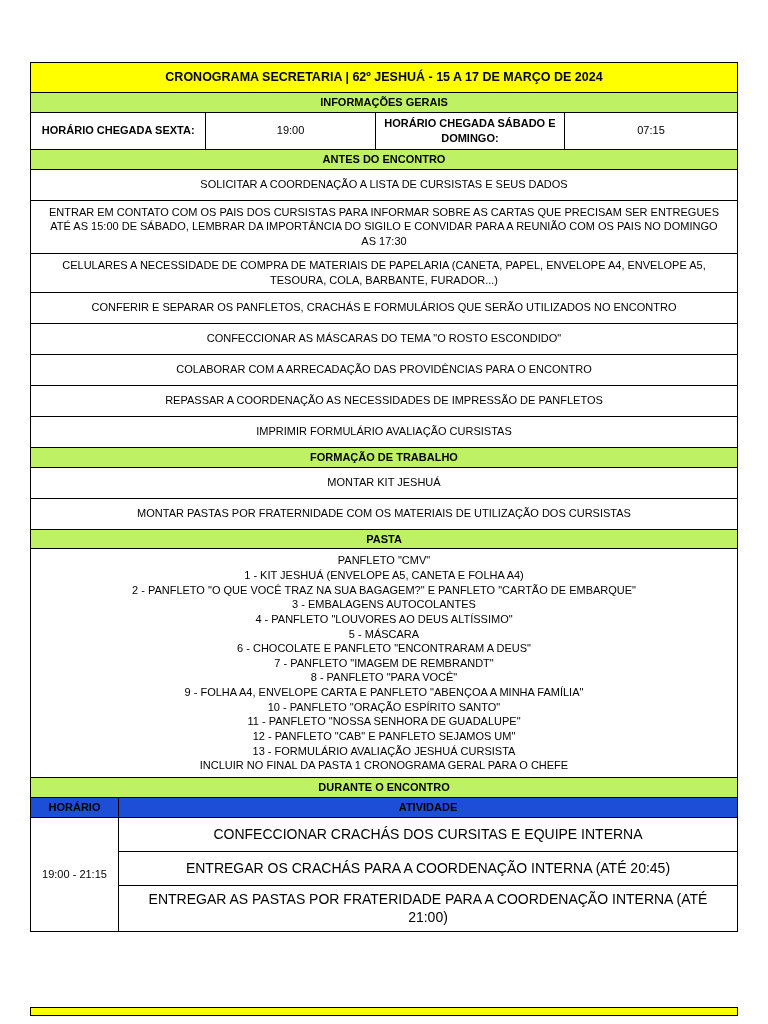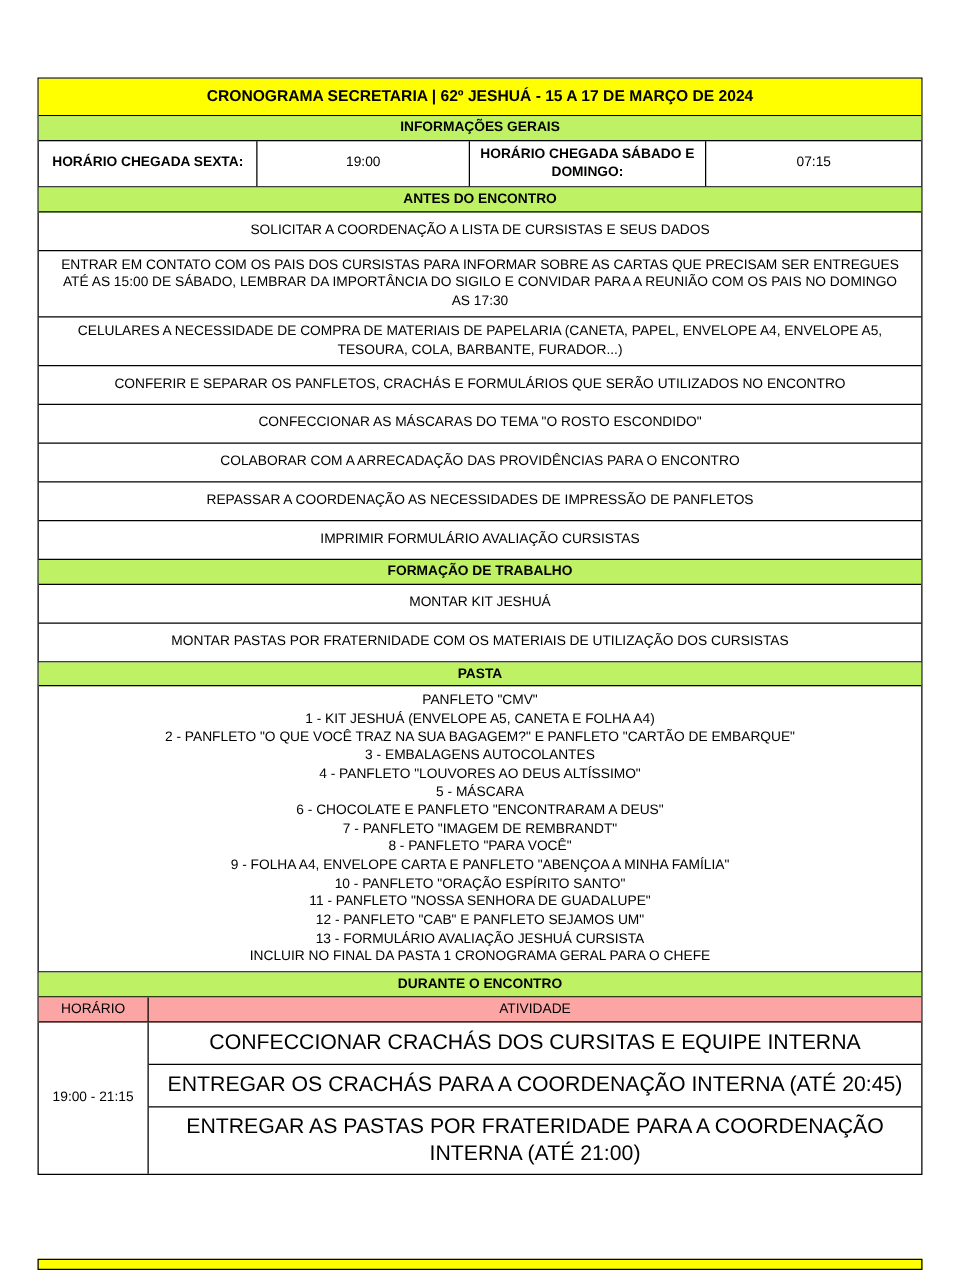--- a/index.html
+++ b/index.html
@@ -61,22 +61,22 @@
     min-height: 31px;
     padding: 4px 12px;
   }
 
   .pasta-block { padding: 4px 10px; }
   .pasta-line { font-size: 11px; line-height: 1.33; }
 
   .cols-header {
     display: grid;
     grid-template-columns: 88px 1fr;
-    background: #fca5a5;
-    font-weight: normal;
+    background: #1d4ed8;
+    font-weight: bold;
   }
   .cols-header > div { padding: 2px 4px; }
   .cols-header > div:first-child { border-right: 1px solid #000; }
 
   .schedule {
     display: grid;
     grid-template-columns: 88px 1fr;
   }
   .time-cell {
     border-right: 1px solid #000;
@@ -85,21 +85,21 @@
     justify-content: center;
     font-size: 11px;
     padding: 2px;
   }
   .activity {
     display: flex;
     align-items: center;
     justify-content: center;
     min-height: 34px;
     padding: 4px 12px;
-    font-size: 17px;
+    font-size: 14px;
     line-height: 1.35;
     border-bottom: 1px solid #000;
   }
   .activities .activity:last-child { border-bottom: none; }
 
   .next-strip {
     position: absolute;
     left: 30px;
     top: 1007px;
     width: 708px;

